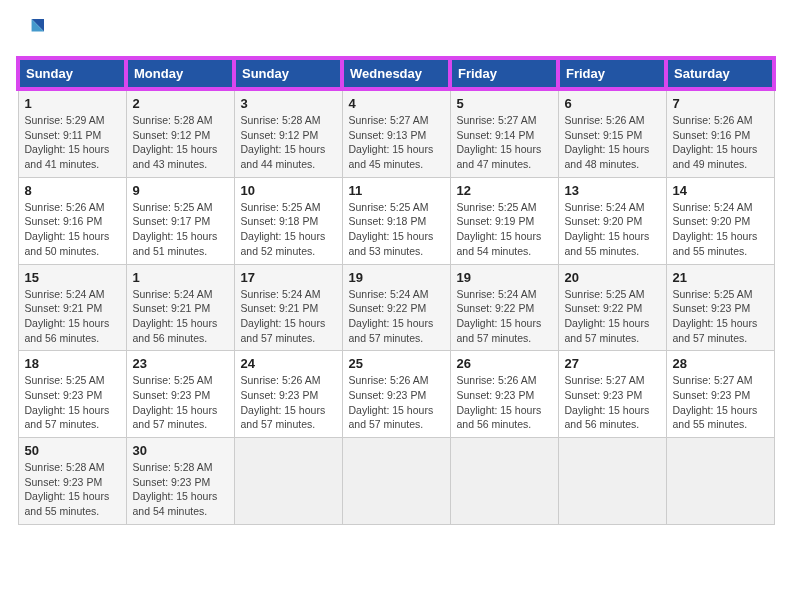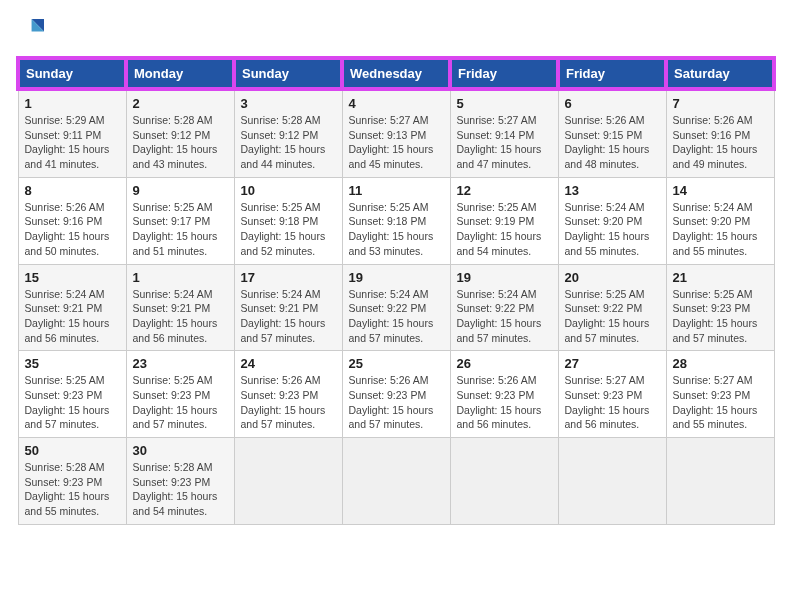--- a/index.html
+++ b/index.html
@@ -142,21 +142,21 @@
       <tr>
         <td><span class="day-num">15</span><span class="day-detail">Sunrise: 5:24 AM<br>Sunset: 9:21 PM<br>Daylight: 15 hours and 56 minutes.</span></td>
         <td><span class="day-num">1</span><span class="day-detail">Sunrise: 5:24 AM<br>Sunset: 9:21 PM<br>Daylight: 15 hours and 56 minutes.</span></td>
         <td><span class="day-num">17</span><span class="day-detail">Sunrise: 5:24 AM<br>Sunset: 9:21 PM<br>Daylight: 15 hours and 57 minutes.</span></td>
         <td><span class="day-num">19</span><span class="day-detail">Sunrise: 5:24 AM<br>Sunset: 9:22 PM<br>Daylight: 15 hours and 57 minutes.</span></td>
         <td><span class="day-num">19</span><span class="day-detail">Sunrise: 5:24 AM<br>Sunset: 9:22 PM<br>Daylight: 15 hours and 57 minutes.</span></td>
         <td><span class="day-num">20</span><span class="day-detail">Sunrise: 5:25 AM<br>Sunset: 9:22 PM<br>Daylight: 15 hours and 57 minutes.</span></td>
         <td><span class="day-num">21</span><span class="day-detail">Sunrise: 5:25 AM<br>Sunset: 9:23 PM<br>Daylight: 15 hours and 57 minutes.</span></td>
       </tr>
       <tr>
-        <td><span class="day-num">35</span><span class="day-detail">Sunrise: 5:25 AM<br>Sunset: 9:23 PM<br>Daylight: 15 hours and 57 minutes.</span></td>
+        <td><span class="day-num">18</span><span class="day-detail">Sunrise: 5:25 AM<br>Sunset: 9:23 PM<br>Daylight: 15 hours and 57 minutes.</span></td>
         <td><span class="day-num">23</span><span class="day-detail">Sunrise: 5:25 AM<br>Sunset: 9:23 PM<br>Daylight: 15 hours and 57 minutes.</span></td>
         <td><span class="day-num">24</span><span class="day-detail">Sunrise: 5:26 AM<br>Sunset: 9:23 PM<br>Daylight: 15 hours and 57 minutes.</span></td>
         <td><span class="day-num">25</span><span class="day-detail">Sunrise: 5:26 AM<br>Sunset: 9:23 PM<br>Daylight: 15 hours and 57 minutes.</span></td>
         <td><span class="day-num">26</span><span class="day-detail">Sunrise: 5:26 AM<br>Sunset: 9:23 PM<br>Daylight: 15 hours and 56 minutes.</span></td>
         <td><span class="day-num">27</span><span class="day-detail">Sunrise: 5:27 AM<br>Sunset: 9:23 PM<br>Daylight: 15 hours and 56 minutes.</span></td>
         <td><span class="day-num">28</span><span class="day-detail">Sunrise: 5:27 AM<br>Sunset: 9:23 PM<br>Daylight: 15 hours and 55 minutes.</span></td>
       </tr>
       <tr>
         <td><span class="day-num">50</span><span class="day-detail">Sunrise: 5:28 AM<br>Sunset: 9:23 PM<br>Daylight: 15 hours and 55 minutes.</span></td>
         <td><span class="day-num">30</span><span class="day-detail">Sunrise: 5:28 AM<br>Sunset: 9:23 PM<br>Daylight: 15 hours and 54 minutes.</span></td>

